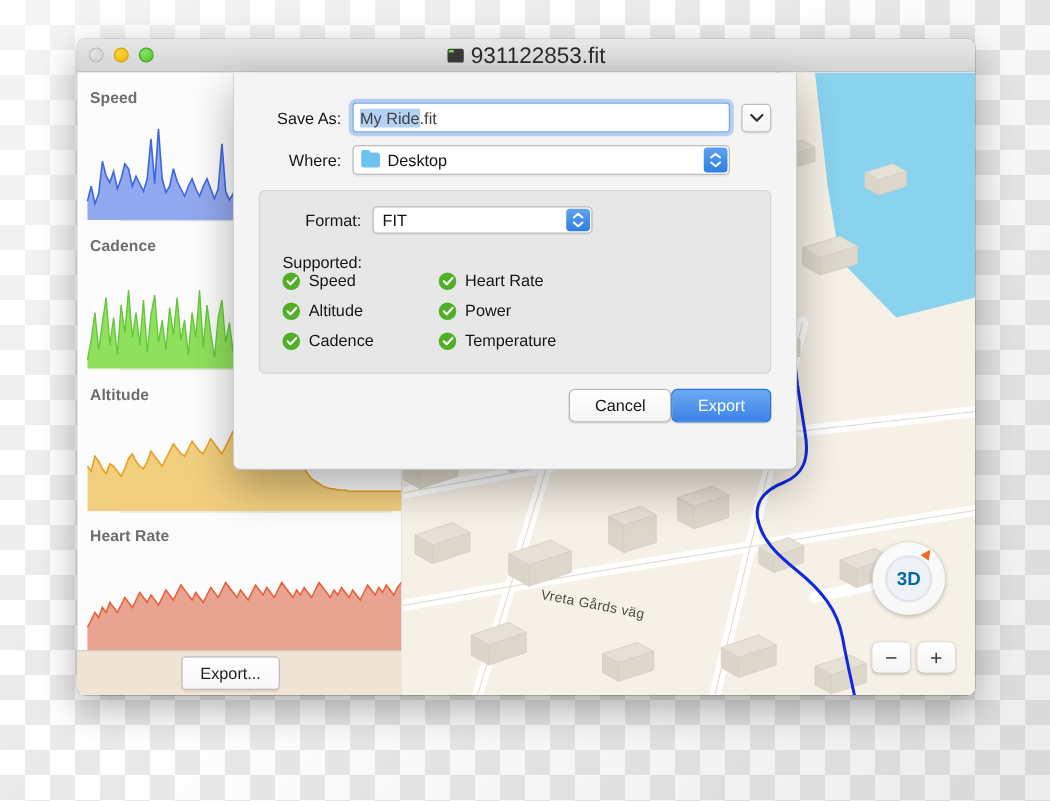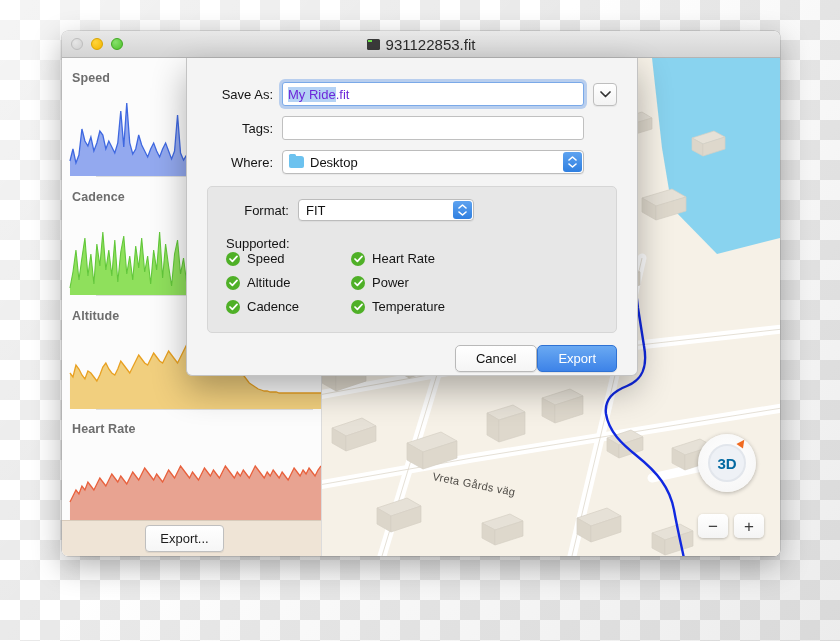--- a/index.html
+++ b/index.html
@@ -38,21 +38,21 @@
     display:flex; align-items:center; position:relative;
   }
   .lights{ display:flex; gap:8px; margin-left:9px; }
   .light{ width:12px; height:12px; border-radius:50%; }
   .light.close{ background:radial-gradient(circle at 35% 32%, #e6e6e6, #cfcfcf); border:.5px solid #bdbdbd; }
   .light.min{ background:radial-gradient(circle at 35% 32%, #ffd43b, #f3b500); border:.5px solid #d9a400; }
   .light.max{ background:radial-gradient(circle at 35% 32%, #86e06b, #4fc12b); border:.5px solid #3fa820; }
   .title-center{
     position:absolute; left:0; right:0; top:0; bottom:0;
     display:flex; align-items:center; justify-content:center; gap:6px;
-    font-size:15px; color:#2b2b2b; pointer-events:none;
+    font-size:18px; color:#2b2b2b; pointer-events:none;
   }
   .doc-icon{
     width:13px; height:11px; background:#3a3a3a; border-radius:1.5px;
     position:relative; flex:none;
   }
   .doc-icon::after{
     content:""; position:absolute; left:1.5px; top:1.5px;
     width:4px; height:1.5px; background:#6ee04a;
   }
 
@@ -141,21 +141,21 @@
     padding:24px 20px 0 20px;
   }
   .field-row{ display:flex; align-items:center; margin-bottom:10px; }
   .field-label{
     width:75px; text-align:right; padding-right:9px;
     font-size:13px; color:#141414;
   }
   .text-input{
     flex:1; height:24px; background:#fff;
     border:1px solid #c0c0c0; border-radius:3px;
-    font-size:13px; color:#6d28d9; padding:0 5px;
+    font-size:13px; color:#404040; padding:0 5px;
     display:flex; align-items:center;
   }
   .text-input.focused{
     border:1px solid #7aa9e8;
     box-shadow:0 0 0 3px rgba(110,160,230,.45);
   }
   .sel{ background:#b4d2f5; }
   .expand-btn{
     width:24px; height:23px; margin-left:9px;
     background:linear-gradient(#ffffff,#f3f3f3);
@@ -416,27 +416,20 @@
         <span class="sel">My Ride</span>
           <span>.fit</span>
       </div>
       <div class="expand-btn">
         <svg width="11" height="7" viewBox="0 0 11 7">
           <polyline points="1,1 5.5,5.5 10,1" fill="none" stroke="#333" stroke-width="1.7" stroke-linecap="round" stroke-linejoin="round"></polyline>
         </svg>
       </div>
     </div>
 
-    <div class="field-row">
-      <div class="field-label">Tags:</div>
-      <div class="text-input" title="">
-        <span></span>
-      </div>
-      <div style="width:33px;"></div>
-    </div>
 
     <div class="field-row">
       <div class="field-label">Where:</div>
       <div class="popup">
         <span class="folder-ic"></span>
         <span>Desktop</span>
         <span class="stepper">
           <svg width="9" height="5" viewBox="0 0 9 5">
             <polyline points="1,4 4.5,1 8,4" fill="none" stroke="#fff" stroke-width="1.6" stroke-linecap="round" stroke-linejoin="round"></polyline>
           </svg>

